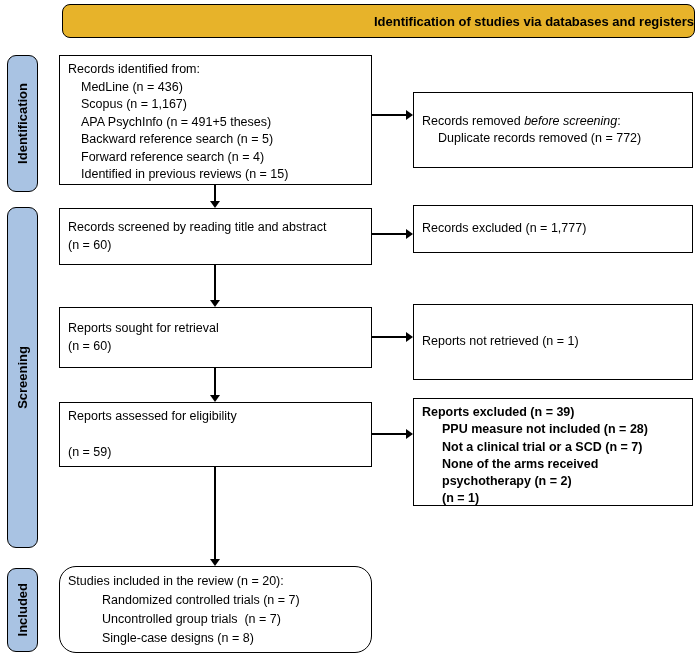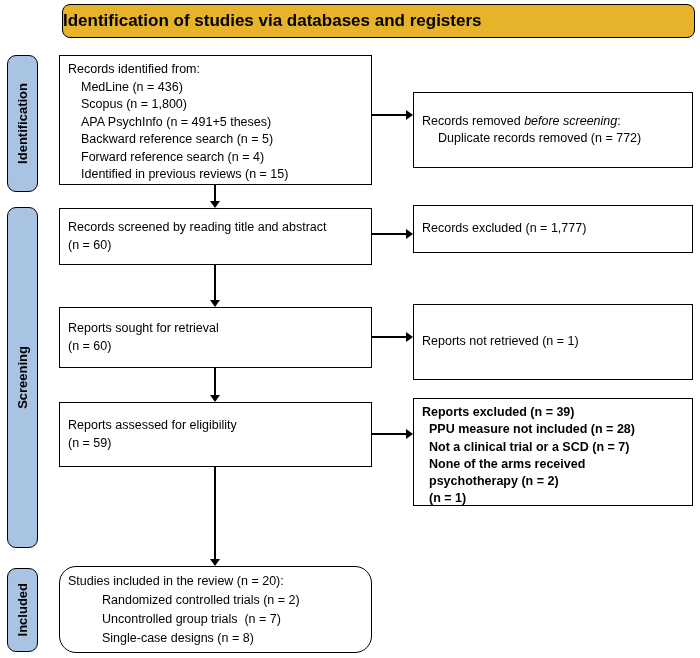--- a/index.html
+++ b/index.html
@@ -3,22 +3,22 @@
 <meta charset="utf-8">
 <style>
   html,body { margin:0; padding:0; background:#ffffff; }
   .canvas {
     position:relative; width:700px; height:658px; background:#ffffff;
     font-family:"Liberation Sans", sans-serif; color:#000;
   }
   .banner {
     position:absolute; left:62px; top:4px; width:633px; height:34px;
     background:var(--banner-bg,#E7B32A); border:1.5px solid #000; border-radius:8px;
-    display:flex; align-items:center; justify-content:flex-start;
-    font-weight:bold; font-size:17px; box-sizing:border-box;
+    display:flex; align-items:center; justify-content:flex-end;
+    font-weight:bold; font-size:13px; box-sizing:border-box;
   }
   .stage {
     position:absolute; left:7px; width:31px;
     background:var(--stage-bg,#A9C3E3); border:1.5px solid #000; border-radius:9px;
     display:flex; align-items:center; justify-content:center; box-sizing:border-box;
   }
   .stage-label {
     writing-mode:vertical-rl; transform:rotate(180deg);
     font-weight:bold; font-size:13px; white-space:nowrap;
   }
@@ -29,30 +29,30 @@
     position:absolute; background:#fff; border:1.5px solid #000; box-sizing:border-box;
     font-size:12.5px; line-height:17.5px; padding:5px 8px; overflow:hidden;
   }
   .box .line { white-space:pre-wrap; }
   .center2 { display:flex; flex-direction:column; justify-content:center; }
   .col-main  { left:59px;  width:313px; }
   .col-right { left:413px; width:280px; }
   .box1 { top:55px;  height:130px; }
   .box2 { top:208px; height:57px;  }
   .box3 { top:307px; height:61px;  }
-  .box4 { top:402px; height:65px;  }
+  .box4 { top:402px; height:65px;justify-content:space-between;  }
   .box5 { top:566px; height:87px;  line-height:19px;border-radius:17px; }
   .r1   { top:92px;  height:76px;  }
   .r2   { top:205px; height:48px;  }
   .r3   { top:304px; height:76px;  }
   .r4   { top:398px; height:108px; line-height:17.3px;font-weight:bold; }
   .ind-box1 { margin-left:13px; }
   .ind-box5 { margin-left:34px; }
   .ind-r1   { margin-left:16px; }
-  .ind-r4   { margin-left:7px; }
+  .ind-r4   { margin-left:20px; }
   .it { font-style:italic; }
   .arrow-v { position:absolute; width:2px; background:#000; }
   .arrow-v::after {
     content:""; position:absolute; left:50%; bottom:-7px; transform:translateX(-50%);
     border:5px solid transparent; border-bottom:0; border-top:7px solid #000;
   }
   .arrow-h { position:absolute; height:2px; background:#000; }
   .arrow-h::after {
     content:""; position:absolute; right:-7px; top:50%; transform:translateY(-50%);
     border:5px solid transparent; border-right:0; border-left:7px solid #000;
@@ -81,21 +81,21 @@
   <div class="stage stage-screening">
     <span class="stage-label">Screening</span>
   </div>
   <div class="stage stage-included">
     <span class="stage-label">Included</span>
   </div>
 
   <div class="box col-main box1">
     <div class="line">Records identified from:</div>
     <div class="line ind-box1">MedLine (n = 436)</div>
-    <div class="line ind-box1">Scopus (n = 1,800)</div>
+    <div class="line ind-box1">Scopus (n = 1,167)</div>
     <div class="line ind-box1">APA PsychInfo (n = 491+5 theses)</div>
     <div class="line ind-box1">Backward reference search (n = 5)</div>
     <div class="line ind-box1">Forward reference search (n = 4)</div>
     <div class="line ind-box1">Identified in previous reviews (n = 15)</div>
   </div>
 
   <div class="box col-main box2 center2">
     <div class="line">Records screened by reading title and abstract</div>
     <div class="line">(n = 60)</div>
   </div>
@@ -105,21 +105,21 @@
     <div class="line">(n = 60)</div>
   </div>
 
   <div class="box col-main box4 center2">
     <div class="line">Reports assessed for eligibility</div>
     <div class="line">(n = 59)</div>
   </div>
 
   <div class="box col-main box5">
     <div class="line">Studies included in the review (n = 20):</div>
-    <div class="line ind-box5">Randomized controlled trials (n = 2)</div>
+    <div class="line ind-box5">Randomized controlled trials (n = 7)</div>
     <div class="line ind-box5">Uncontrolled group trials  (n = 7)</div>
     <div class="line ind-box5">Single-case designs (n = 8)</div>
   </div>
 
   <div class="box col-right r1 center2">
     <div class="line"><span>Records removed </span><span class="it">before screening</span><span>:</span></div>
     <div class="line ind-r1">Duplicate records removed (n = 772)</div>
   </div>
 
   <div class="box col-right r2 center2">

